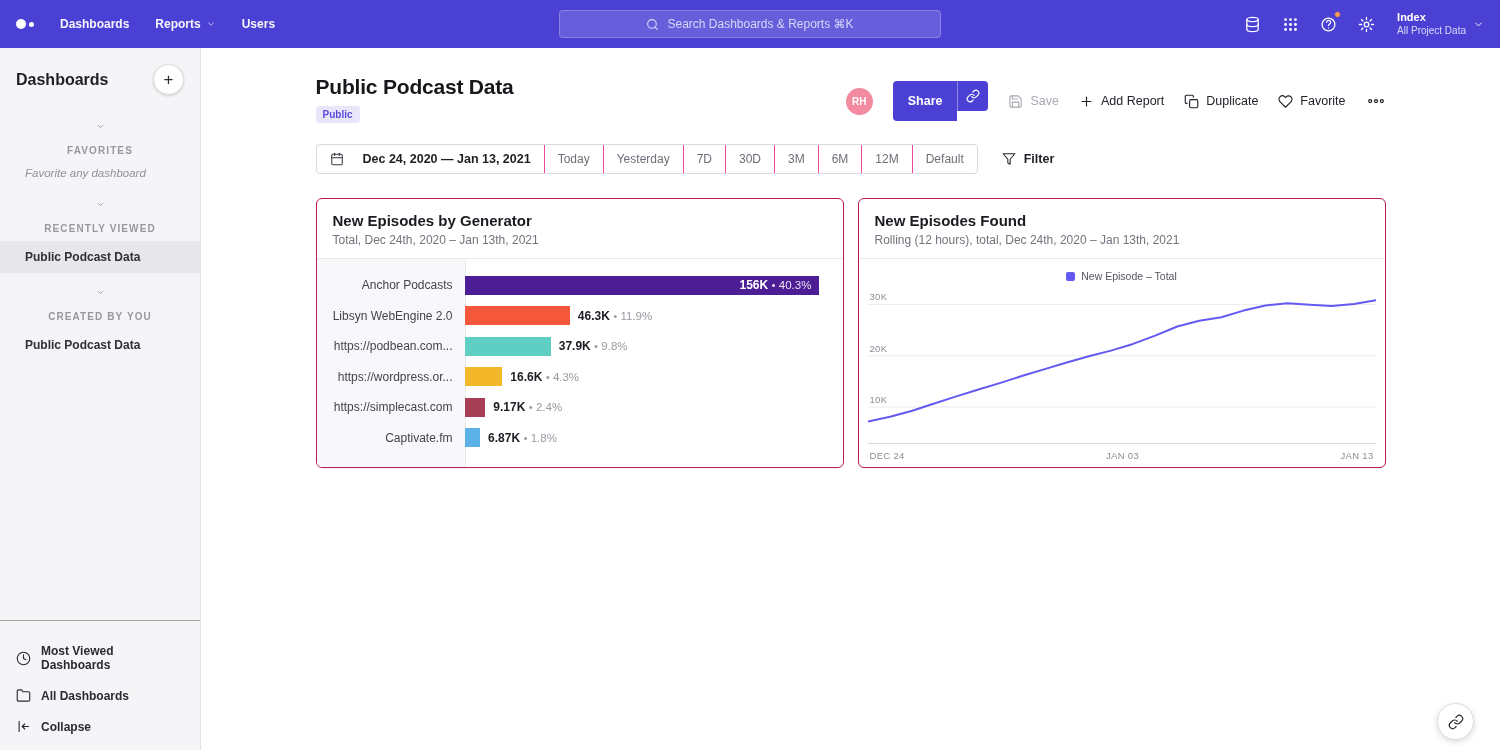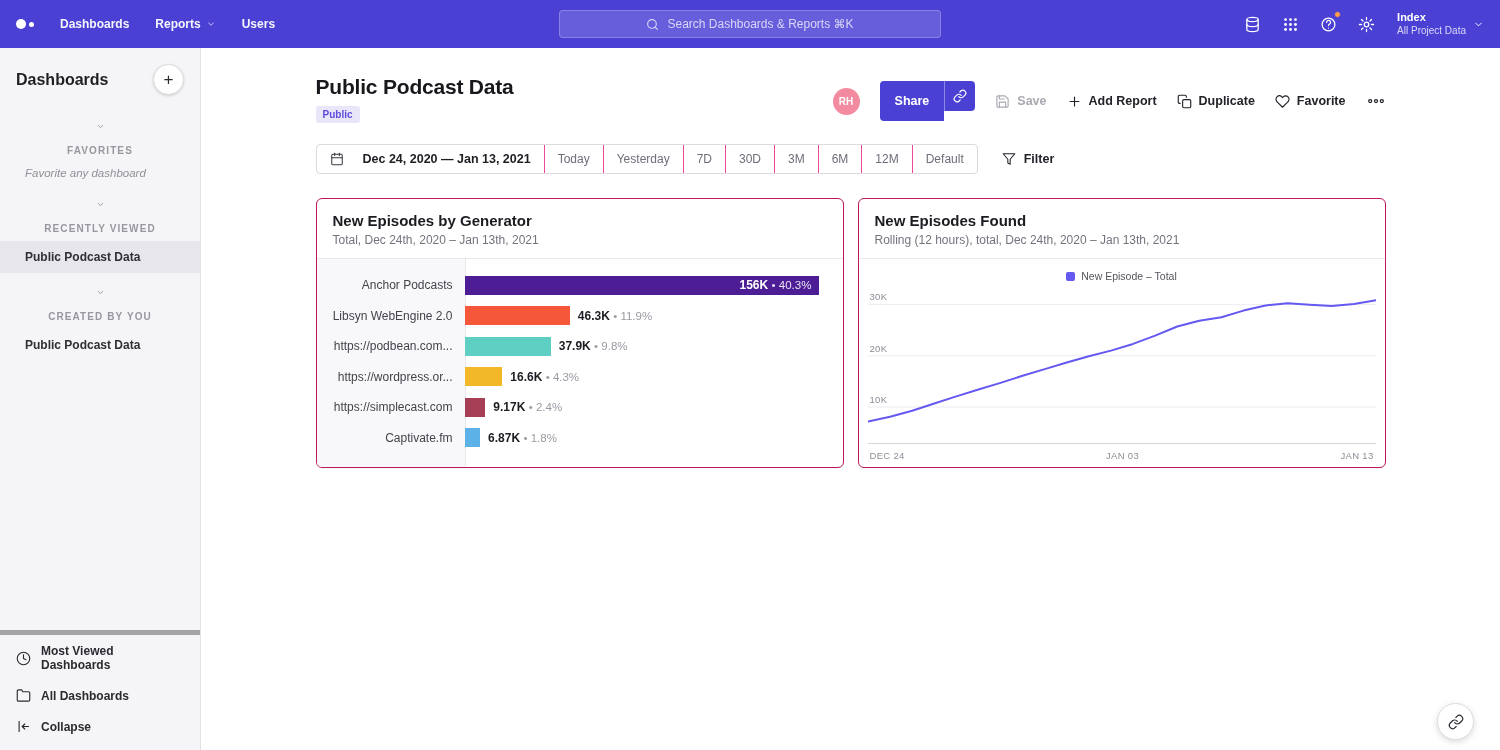--- a/index.html
+++ b/index.html
@@ -41,21 +41,21 @@
   .sb-add { width: 31px; height: 31px; border-radius: 50%; background: #fff; border: 1px solid #dcdce0;
     box-shadow: 0 1px 3px rgba(0,0,0,.14); color: #2a2a31; font-size: 17px; line-height: 1;
     display: flex; align-items: center; justify-content: center; }
   .sb-section { margin-top: 8px; }
   .sb-section-h { display: flex; align-items: center; gap: 14px; padding: 7px 16px; font-size: 10px; font-weight: 700;
     letter-spacing: 1.1px; color: #97979f; cursor: pointer; flex-direction: column; }
   .sb-section-h svg { width: 9px; height: 9px; stroke-width: 2.4; }
   .sb-empty { font-style: italic; font-size: 11.5px; color: #90909a; padding: 4px 16px 6px 25px; }
   .sb-item { font-size: 12px; font-weight: 600; color: #2f2f36; padding: 9px 16px 9px 25px; cursor: pointer; }
   .sb-item.active { background: #e7e7eb; }
-  .sb-footer { margin-top: auto; border-top: 5px solid #a3a3a3; padding: 1px 0 8px; }
+  .sb-footer { margin-top: auto; border-top: 1px solid #a3a3a3; padding: 15px 0 8px; }
   .sb-footer-row { display: flex; align-items: center; gap: 10px; padding: 8px 16px; font-size: 12px; font-weight: 700;
     color: #2a2a31; cursor: pointer; }
   .sb-footer-row svg { width: 15px; height: 15px; stroke-width: 1.8; flex: none; }
 
   
   .main { flex: 1; overflow: hidden; }
   .content { width: 1070px; margin: 0 auto; padding-top: 27px; }
   .page-head { display: flex; justify-content: space-between; align-items: flex-start; }
   .page-title { font-size: 21px; font-weight: 700; color: #17171c; margin: 0; letter-spacing: -.2px; }
   .badge { display: inline-block; margin-top: 7px; background: #e9e6fa; color: #5b4bdb; font-size: 10px; font-weight: 700;
@@ -63,21 +63,21 @@
   .actions { display: flex; align-items: center; gap: 20px; padding-top: 6px; }
   .avatar { width: 27px; height: 27px; border-radius: 50%; background: #f28ba0; color: #fff; font-size: 10px; font-weight: 700;
     display: flex; align-items: center; justify-content: center; cursor: pointer; }
   .share-group { display: flex; }
   .share-btn { background: #4a40d4; color: #fff; border: none; height: 40px; padding: 0 15px; font-size: 12.5px;
     font-weight: 700; border-radius: 4px 0 0 4px; }
   .share-link-btn { background: #4a40d4; border: none; border-left: 1px solid rgba(255,255,255,.38); width: 31px; height: 30px;
     border-radius: 0 4px 4px 0; color: #fff; display: flex; align-items: center; justify-content: center; }
   .share-link-btn svg { width: 14px; height: 14px; }
   .ghost-btn { background: none; border: none; display: flex; align-items: center; gap: 7px; font-size: 12.5px;
-    font-weight: 700; color: #22222a; padding: 0; justify-content: space-between; }
+    font-weight: 400; color: #22222a; padding: 0; justify-content: space-between; }
   .ghost-btn svg { width: 15px; height: 15px; stroke-width: 1.8; }
   .ghost-btn.disabled { color: #a9a9b2; cursor: default; }
   .more-btn svg { width: 20px; height: 20px; stroke-width: 1.5; }
 
   
   .toolbar { margin-top: 21px; display: flex; align-items: center; gap: 24px; }
   .seg-group { display: inline-flex; border: 1px solid #d9d9de; border-radius: 4px; background: #fff; height: 30px; overflow: hidden; }
   .seg { background: none; border: none; border-left: 1px solid #ec4899; padding: 0 13px; font-size: 12px; color: #6e6e79; }
   .seg-date { display: flex; align-items: center; gap: 19px; border-left: none; font-size: 12.5px; font-weight: 700; color: #1e1e24; }
   .seg-date svg { width: 14px; height: 14px; stroke-width: 1.8; color: #3a3a42; }

